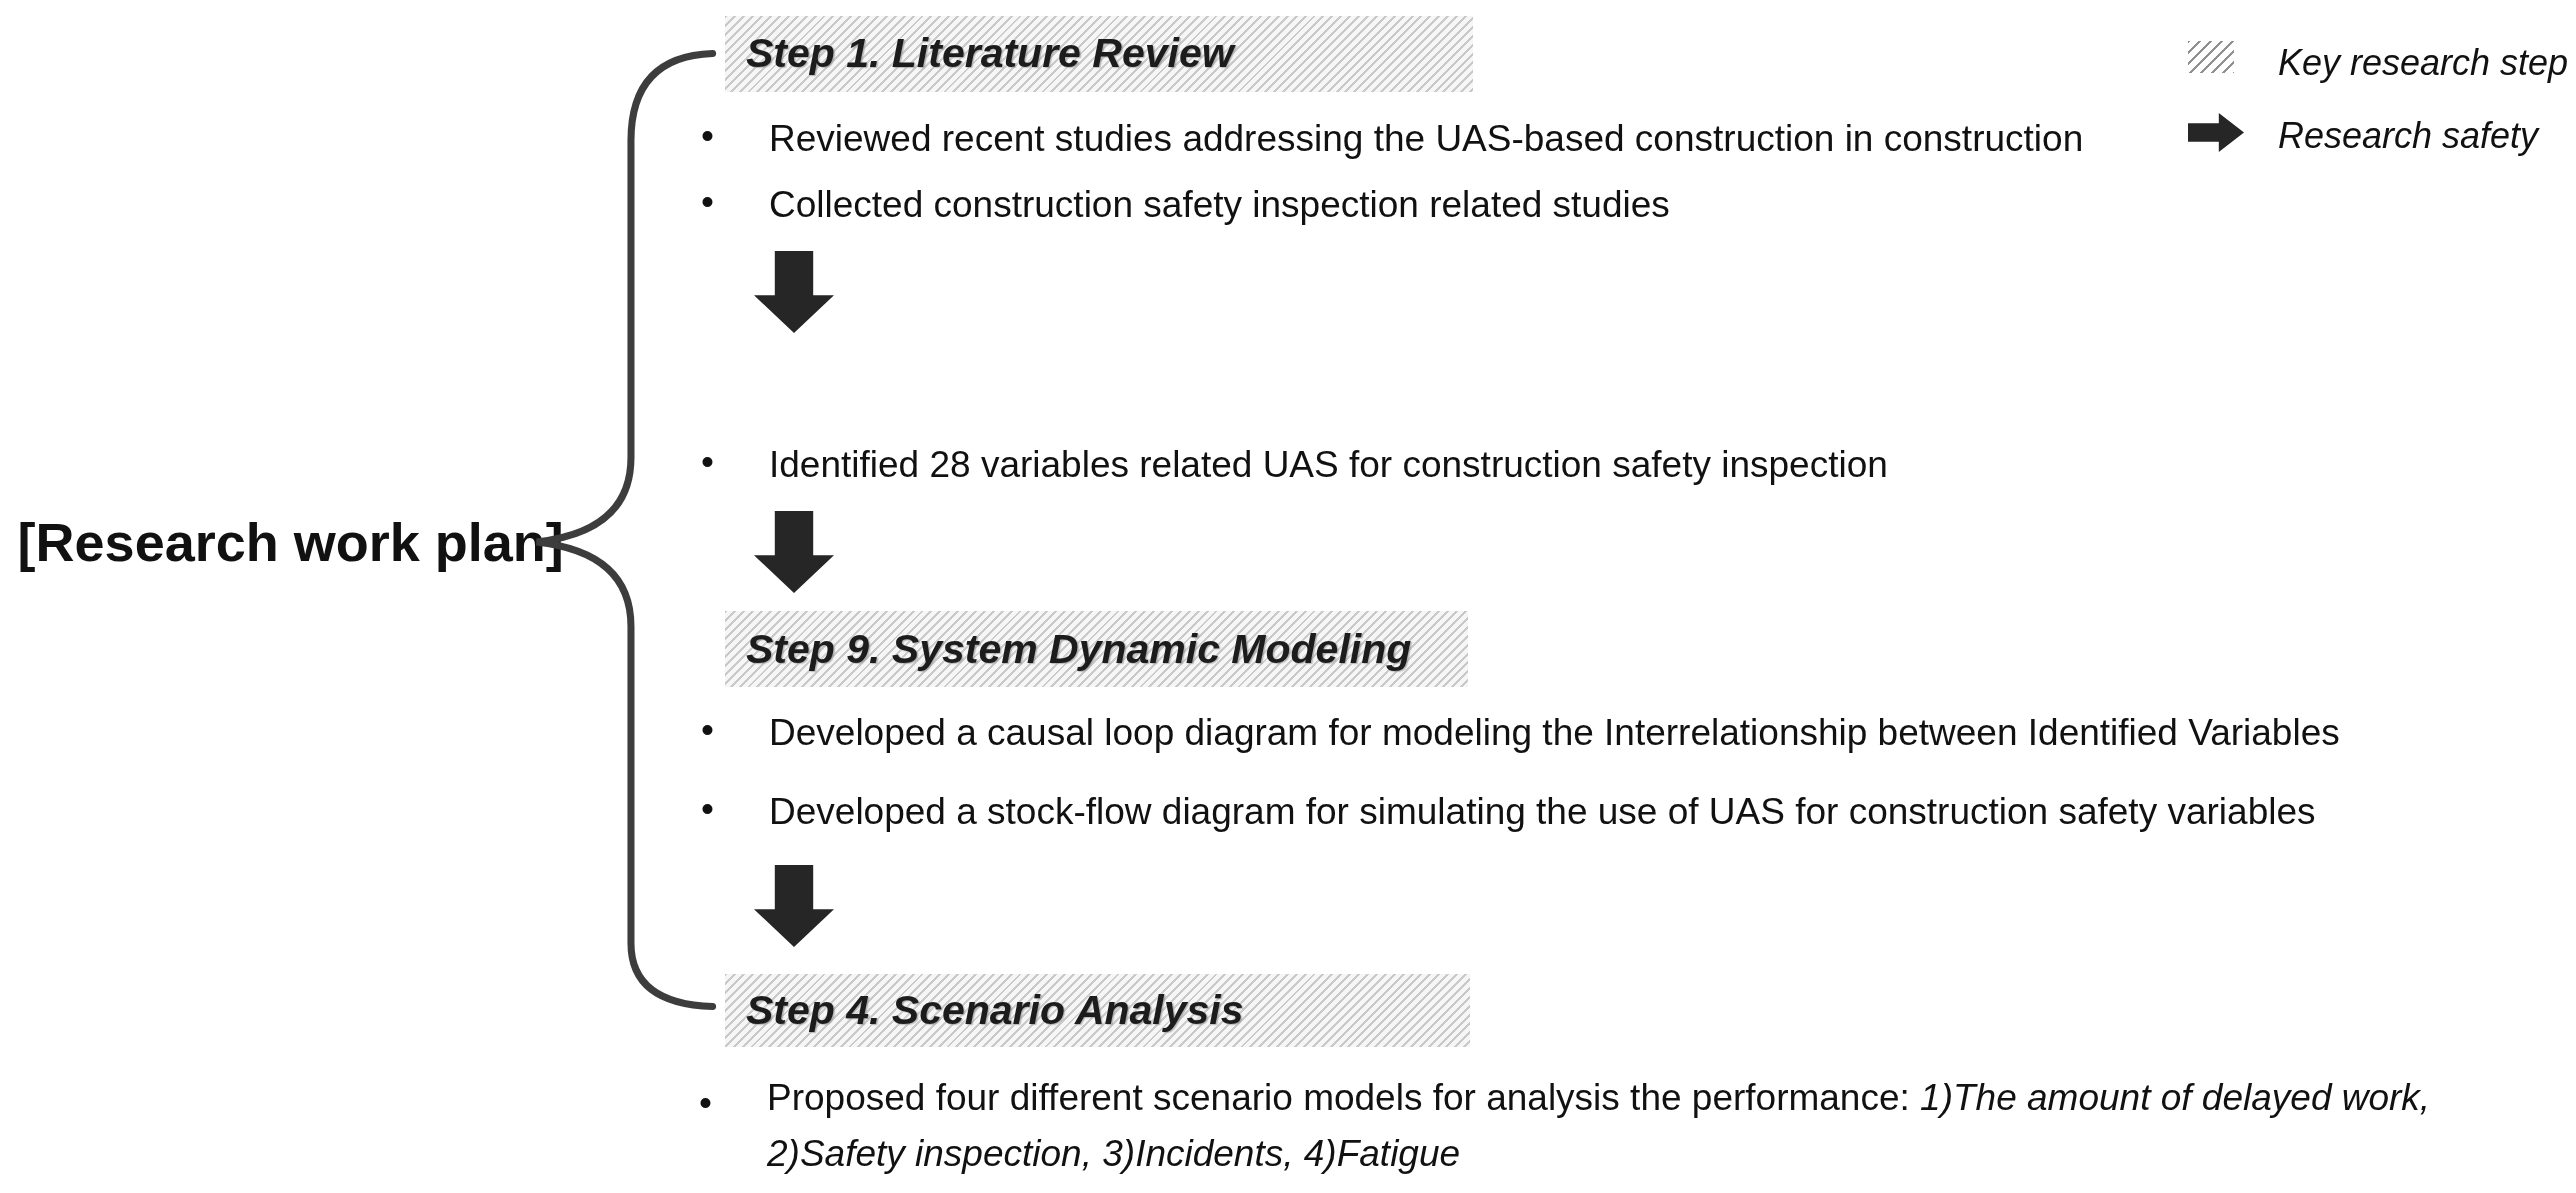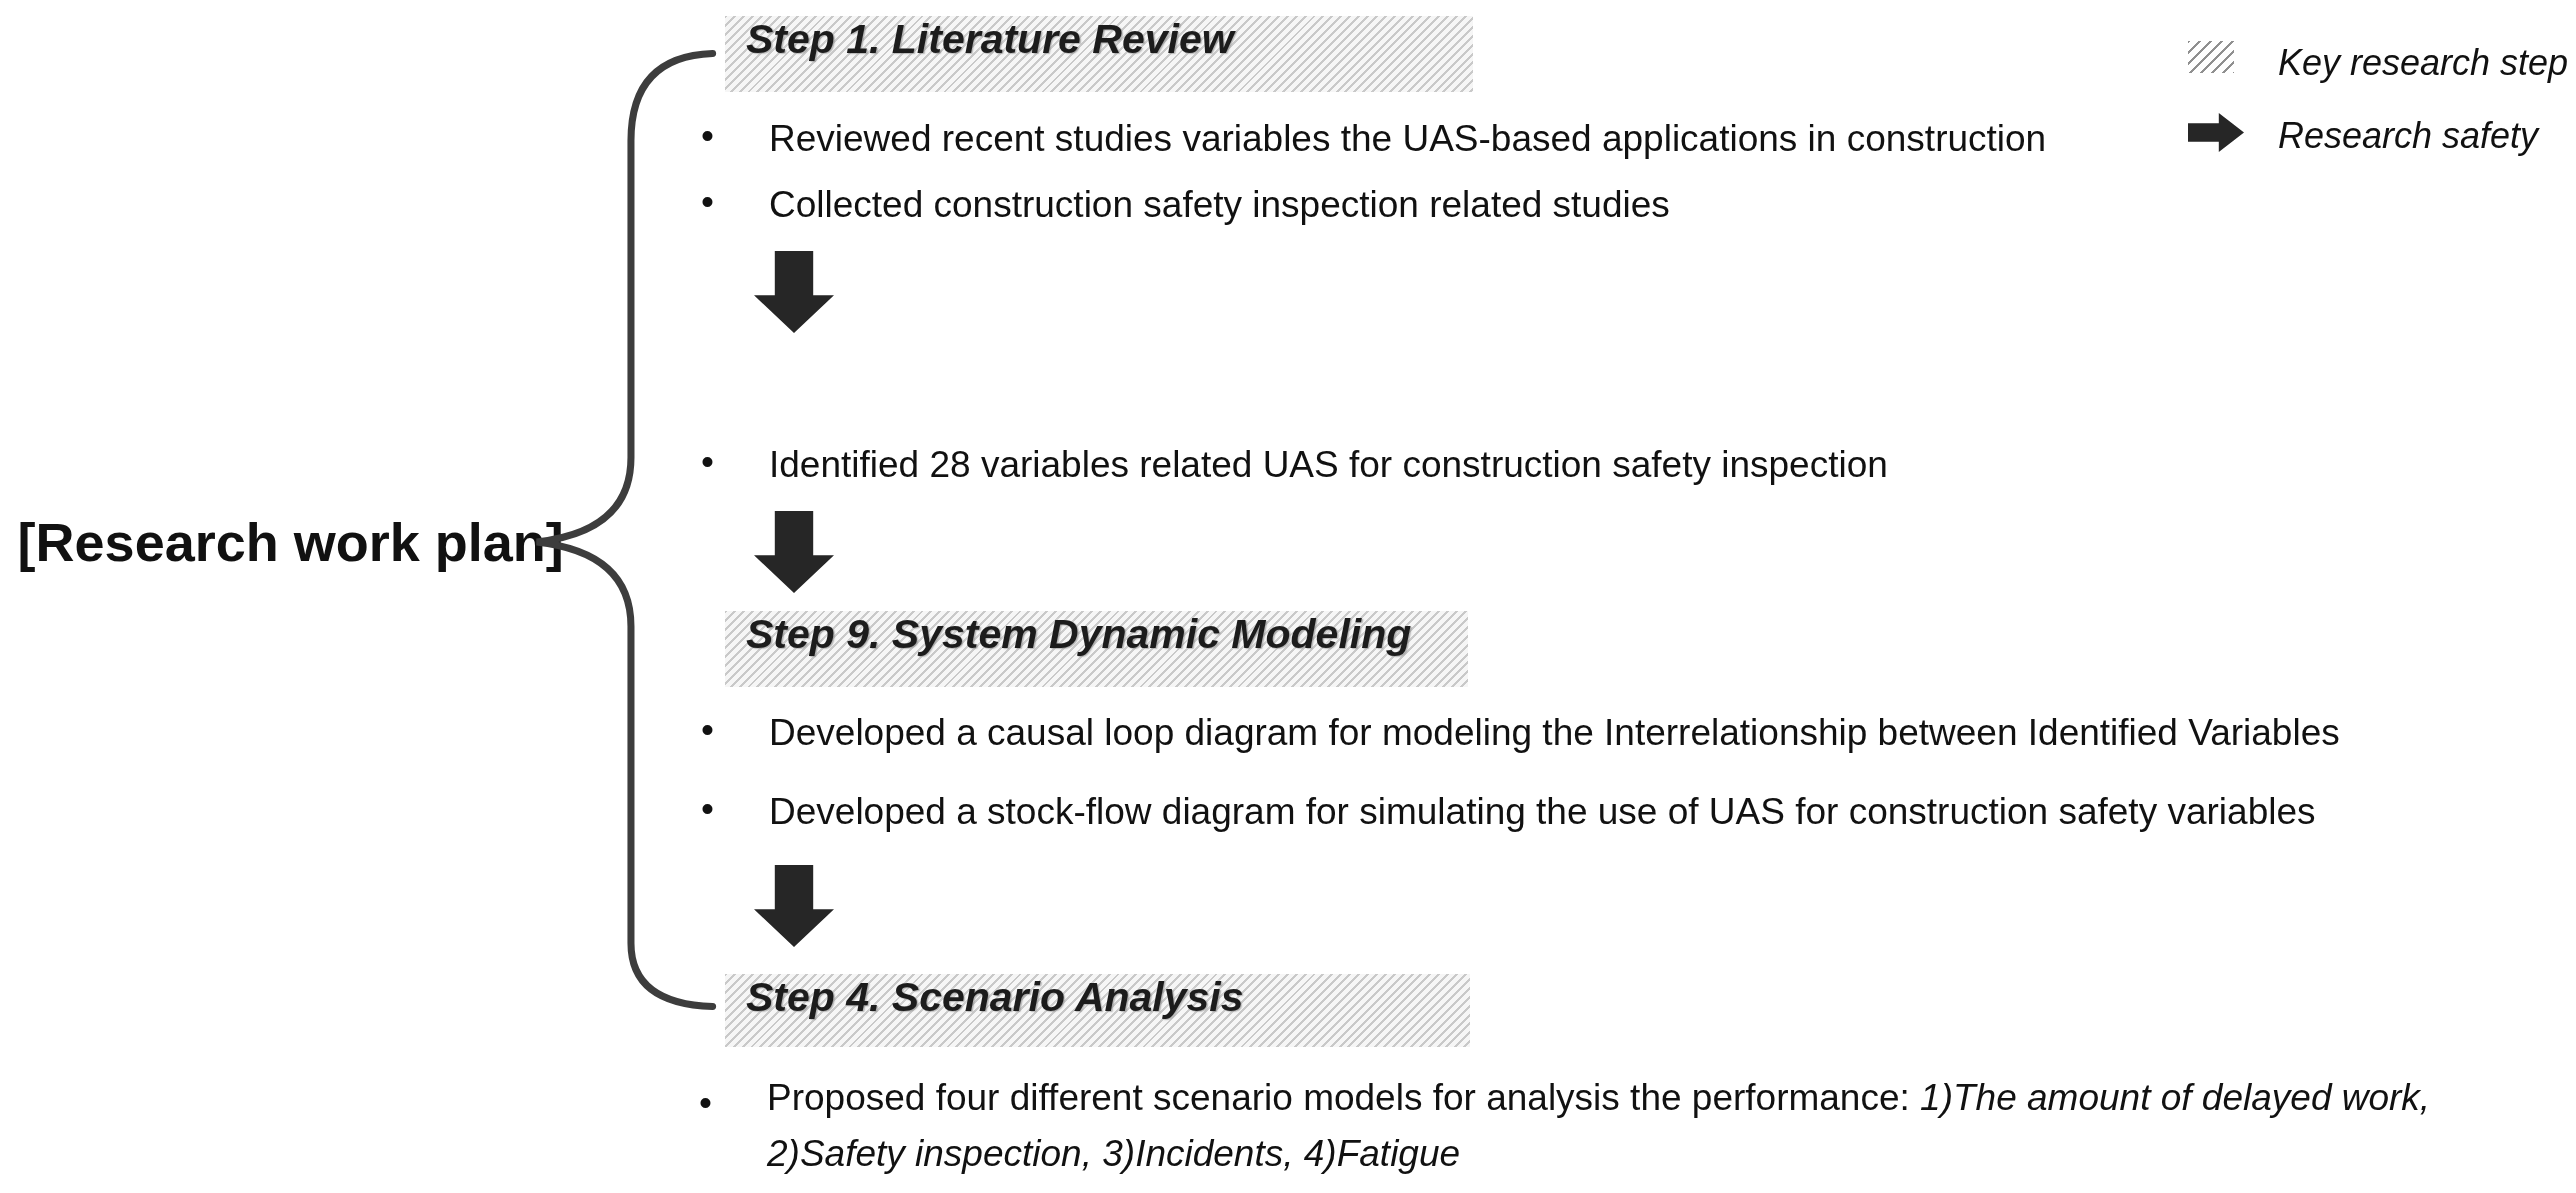--- a/index.html
+++ b/index.html
@@ -10,21 +10,21 @@
     font-family:"Liberation Sans","DejaVu Sans",sans-serif;
     color:#111111;
     overflow:hidden;
   }
   
   .hatch{
     background:repeating-linear-gradient(135deg,#c9c9c9 0px,#c9c9c9 2.1px,#f6f6f6 2.1px,#f6f6f6 6.3px);
   }
   .step-header{
     position:absolute;
-    display:flex;
+    display:flex;align-items:center;
     padding-left:21px;box-sizing:border-box;
     font-weight:bold;font-style:italic;
     font-size:41px;color:#1c1c1c;
     text-shadow:1.4px 1.4px 1.4px rgba(120,120,120,0.55), 0 0 4.2px rgba(255,255,255,0.7);
     white-space:nowrap;
   }
   .bullet-row{
     position:absolute;
     display:flex;align-items:flex-start;
     font-size:37px;line-height:41px;color:#111111;
@@ -68,21 +68,21 @@
 
   <svg class="brace-svg" width="2576" height="1193" viewBox="0 0 3659 1695">
     <path d="M 1012 76 Q 896 80 896 200 L 896 650 Q 896 755 762 770 Q 896 785 896 890 L 896 1340 Q 896 1426 1012 1430" fill="none" stroke="#3d3d3d" stroke-width="10" stroke-linecap="round"></path>
   </svg>
 
   <div class="step-header hatch" style="left:725px;top:15.5px;width:748px;height:76px;">
     <span>Step 1. Literature Review</span>
   </div>
   <div class="bullet-row" style="left:769px;top:118px;">
     <span class="dot">•</span>
-    <span>Reviewed recent studies variables the UAS-based applications in construction</span>
+    <span>Reviewed recent studies addressing the UAS-based construction in construction</span>
   </div>
   <div class="bullet-row" style="left:769px;top:184px;">
     <span class="dot">•</span>
     <span>Collected construction safety inspection related studies</span>
   </div>
 
   <div class="down-arrow" style="top:251px;"></div>
 
   <div class="bullet-row" style="left:769px;top:444px;">
     <span class="dot">•</span>

